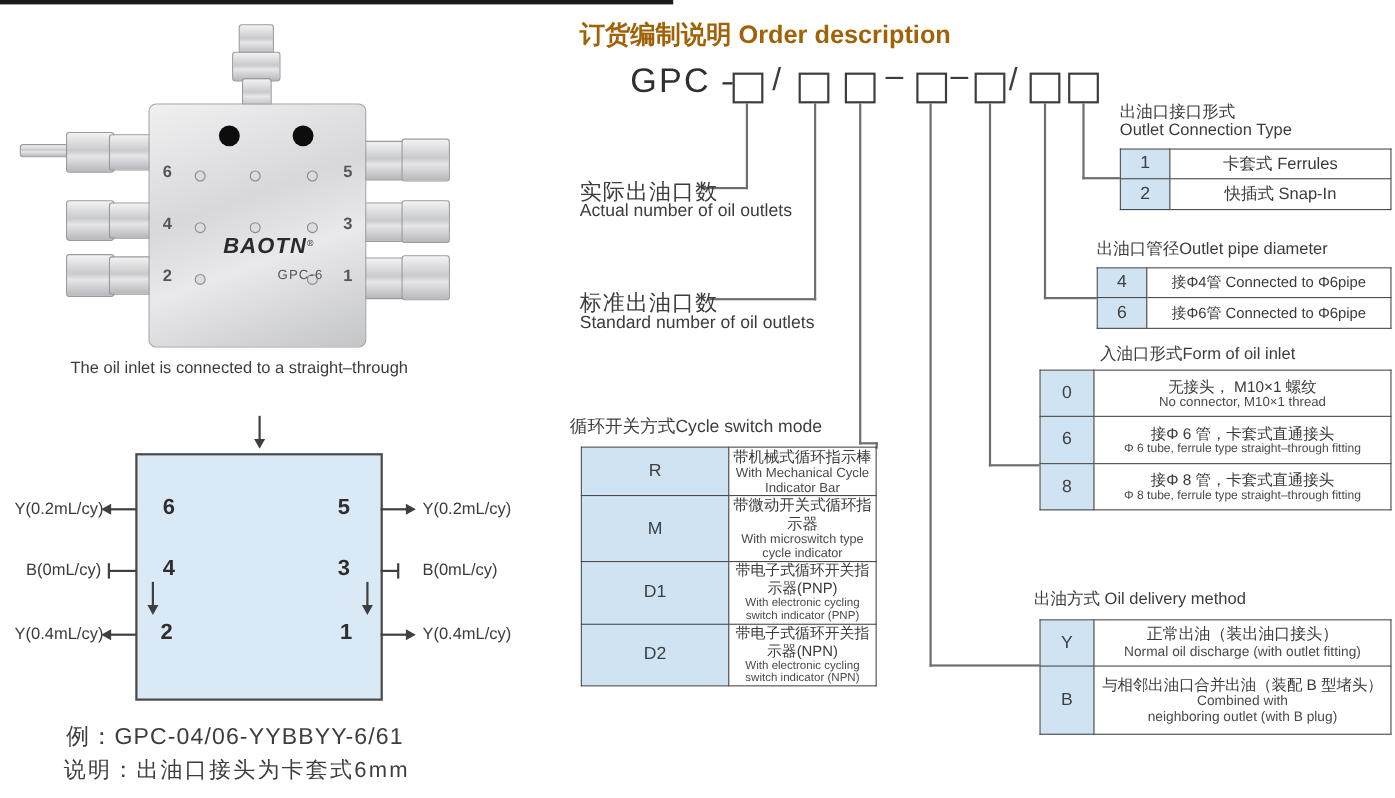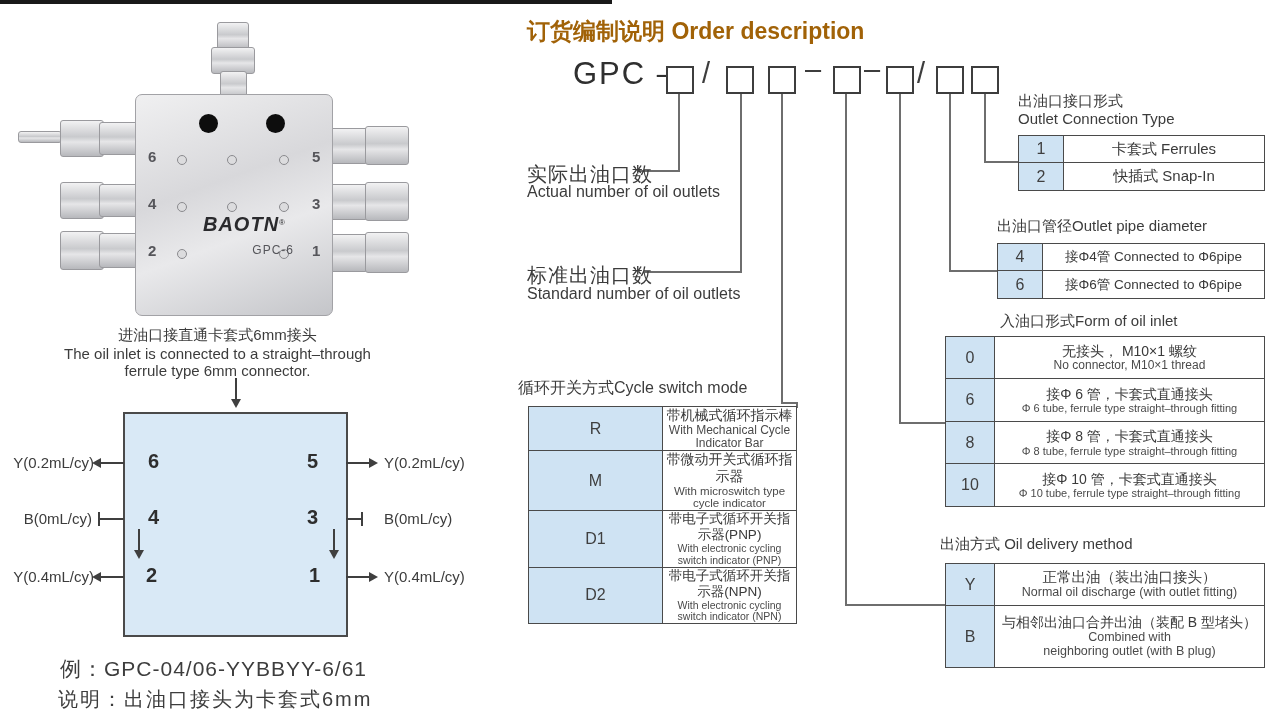--- a/index.html
+++ b/index.html
@@ -79,23 +79,21 @@
     <span class="pnum" style="left:176px;top:147px;">1</span>
 
     <div class="abs" style="left:58px;top:118px;width:100px;text-align:center;">
       <span style="font-style:italic;font-weight:900;font-size:20px;letter-spacing:1px;color:#2a2a2d;">BAOTN</span><sup style="font-size:8px;color:#2a2a2d;">®</sup>
     </div>
     <div class="abs" style="left:58px;top:148px;width:100px;text-align:right;font-size:12px;color:#55555a;letter-spacing:1px;">GPC-6</div>
   </div>
 </div>
 
 <div class="abs" style="left:5px;top:326px;width:425px;text-align:center;">
-  <div style="font-size:15px;color:#3c3c3c;">进油口接直通卡套式6mm接头</div>
   <div style="font-size:15px;color:#3c3c3c;">The oil inlet is connected to a straight–through</div>
-  <div style="font-size:15px;color:#3c3c3c;">ferrule type 6mm connector.</div>
 </div>
 <div class="vline" style="left:235px;top:378px;height:22px;background:#3f3f3f;"></div>
 <div class="arrD" style="left:231px;top:399px;"></div>
 
 <div class="abs" style="left:123px;top:412px;width:221px;height:221px;background:#d9e9f6;border:2px solid #4a4a4a;"></div>
 
 <span class="port" style="left:148px;top:450px;">6</span>
 <span class="port" style="left:307px;top:450px;">5</span>
 <span class="port" style="left:148px;top:506px;">4</span>
 <span class="port" style="left:307px;top:506px;">3</span>
@@ -249,27 +247,20 @@
         <div class="en" style="font-size:11px;">Φ 6 tube, ferrule type straight–through fitting</div>
         </td>
   </tr>
   <tr style="height:42px;">
     <td class="key">8</td>
     <td>
           <div class="cn">接Φ 8 管，卡套式直通接头</div>
         <div class="en" style="font-size:11px;">Φ 8 tube, ferrule type straight–through fitting</div>
         </td>
   </tr>
-  <tr style="height:43px;">
-    <td class="key">10</td>
-    <td>
-          <div class="cn">接Φ 10 管，卡套式直通接头</div>
-        <div class="en" style="font-size:11px;">Φ 10 tube, ferrule type straight–through fitting</div>
-        </td>
-  </tr>
 </tbody>
   </table>
 
 <div class="tbl-title" style="left:940px;top:535px;">出油方式 Oil delivery method</div>
 <table class="tbl" style="left:945px;top:563px;width:320px;">
   <tbody>
       <tr style="height:42px;">
     <td class="key" style="width:48px;">Y</td>
     <td>
           <div class="cn" style="font-size:14.5px;">正常出油（装出油口接头）</div>

